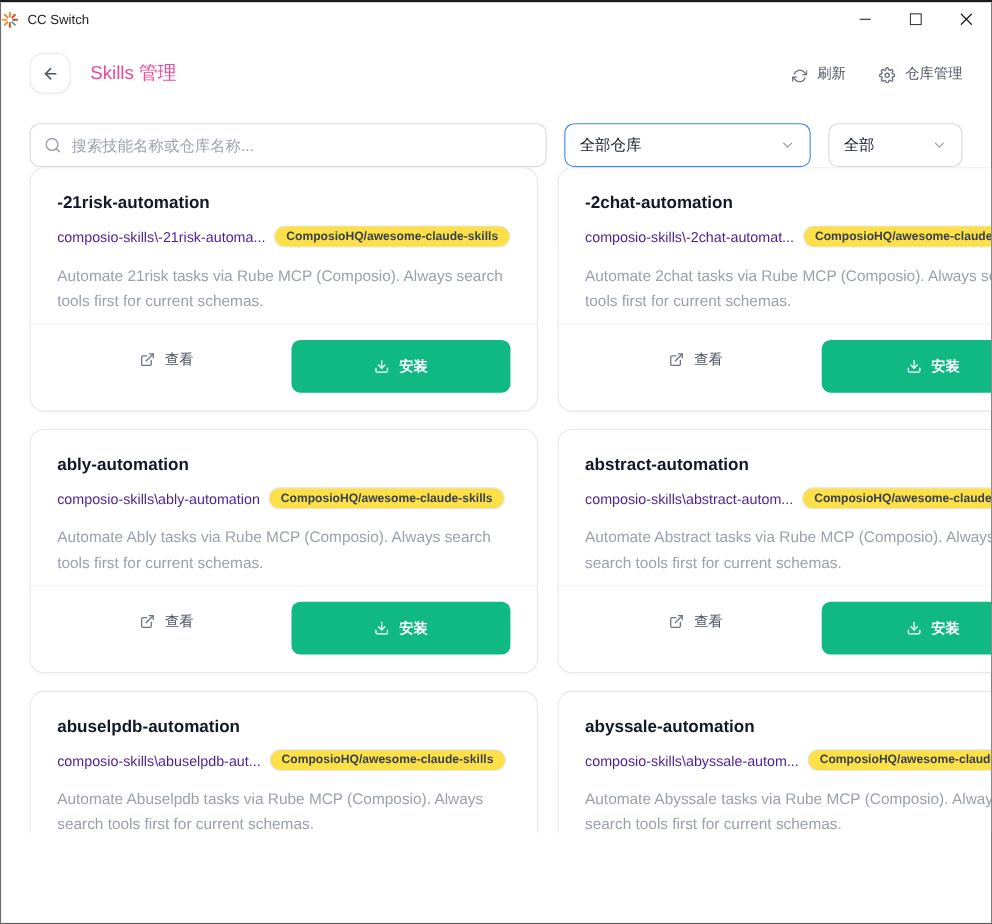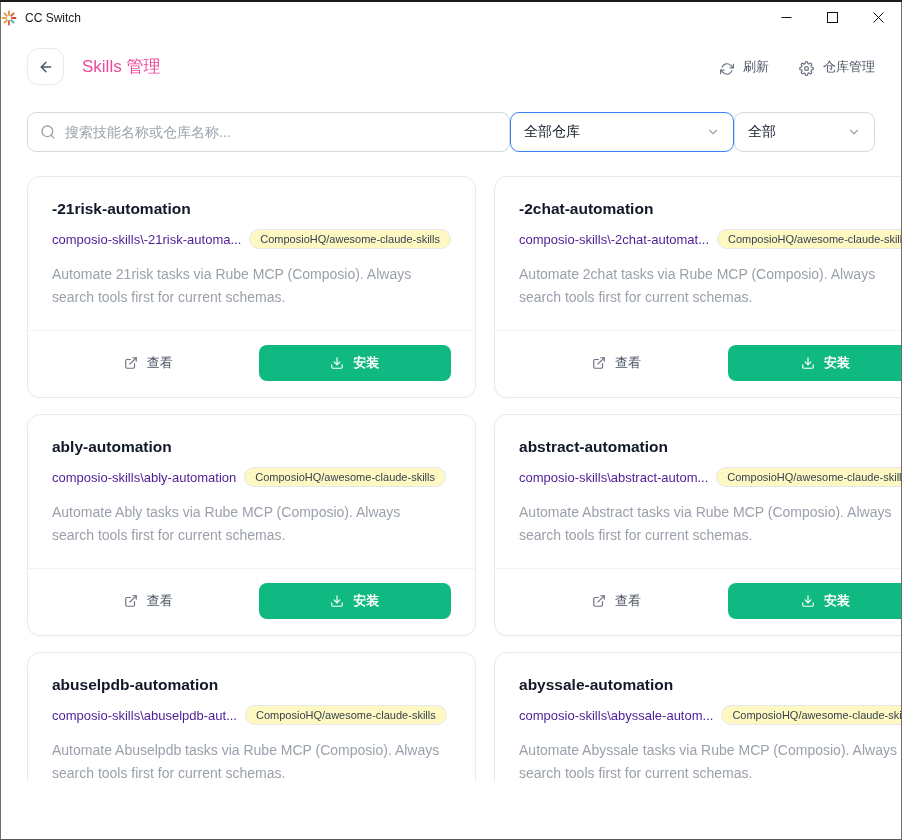--- a/index.html
+++ b/index.html
@@ -32,67 +32,67 @@
     width: 37px; height: 37px; border: 1px solid #e8eaed; border-radius: 12px;
     background: #fff; display: flex; align-items: center; justify-content: center;
     color: #4b5563; box-shadow: 0 1px 2px rgba(0,0,0,0.03);
   }
   .page-title { font-size: 17px; font-weight: 400; color: #ec4899; margin-left: 18px; }
   .header-actions { margin-left: auto; display: flex; align-items: center; gap: 30px; }
   .header-action { display: flex; align-items: flex-end; gap: 9px; font-size: 13px; color: #4b5563; background: none; border: none; cursor: default; }
   .header-action svg { color: #6b7280; }
 
   
-  .filter-row { display: flex; align-items: center; padding: 0 26px; margin-top: 27px; flex: none; }
+  .filter-row { display: flex; align-items: center; gap: 16px; padding: 0 26px; margin-top: 27px; flex: none; }
   .search-box {
     flex: 1; height: 40px; border: 1px solid #d6dadf; border-radius: 9px;
     display: flex; align-items: center; padding: 0 12px; gap: 9px; background: #fff;
   }
   .search-box svg { color: #9ca3af; flex: none; }
   .search-box input {
     border: none; outline: none; flex: 1; font-size: 14px; color: #111827;
     font-family: "Liberation Sans", "DejaVu Sans", sans-serif; background: transparent;
   }
   .search-box input::placeholder { color: #9ca3af; }
   .select {
     height: 40px; border-radius: 9px; background: #fff;
     display: flex; align-items: center; justify-content: space-between;
     padding: 12px 13px; font-size: 14px; color: #111827; cursor: default;
   }
   .select svg { color: #9ca3af; }
   .select-repo { width: 224px; border: 1.5px solid #3b82f6; }
-  .select-category { width: 141px; border: 1px solid #d6dadf; font-family: Liberation Mono, monospace; }
+  .select-category { width: 122px; border: 1px solid #d6dadf; font-family: Liberation Mono, monospace; }
 
   
-  .cards-viewport { margin-top: 24px; height: 605px; overflow: hidden; padding: 0 26px; flex: none; }
+  .cards-viewport { height: 605px; overflow: hidden; padding: 0 26px; flex: none; }
   .cards-grid { display: grid; grid-template-columns: 1fr 1fr; column-gap: 18px; row-gap: 16px; }
   .card {
     border: 1px solid #e7e9ec; border-radius: 13px; background: #fff; height: 222px;
     box-shadow: 0 1px 2px rgba(0,0,0,0.03); display: flex; flex-direction: column;
   }
   .card-body { padding: 23px 24px 0 24px; flex: 1; }
   .card-title { font-size: 15.5px; font-weight: 700; color: #111827; }
   .card-meta { display: flex; align-items: center; gap: 8px; margin-top: 11px; }
   .card-path { font-size: 13px; color: #4c1d95; white-space: nowrap; overflow: hidden; flex: none; }
   .card-badge {
     border: 1px solid #e5e7eb; border-radius: 999px; padding: 3px 10px;
-    font-size: 11px; font-weight: 400; color: #374151; white-space: nowrap; flex: none; background:#fef9c3;
+    font-size: 11px; font-weight: 700; color: #374151; white-space: nowrap; flex: none; background:#fde047;
   }
   .card-desc { margin-top: 14px; font-size: 14px; color: #9aa1ab; line-height: 1.62; padding-right: 6px; }
   .card-footer { border-top: 1px solid #f1f3f5; padding: 14px 24px 16px 24px; display: flex; gap: 14px; }
   .view-btn {
     flex: 1; height: 36px; background: transparent; border: none; border-radius: 8px;
     display: flex; align-items: center; justify-content: center; gap: 9px;
     font-size: 13px; color: #4b5563; cursor: default;
     font-family: "Liberation Sans", "DejaVu Sans", sans-serif;
     text-align: right;
   }
   .view-btn svg { color: #6b7280; }
   .install-btn {
-    flex: 1; height: 36px; border: none; border-radius: 8px;
+    flex: 1; height: 48px; border: none; border-radius: 8px;
     display: flex; align-items: center; justify-content: center; gap: 9px;
     font-size: 13px; font-weight: 600; color: #ffffff; cursor: default;
     font-family: "Liberation Sans", "DejaVu Sans", sans-serif;
   }
 </style>
 </head>
 <body>
 
 <div class="top-sliver"></div>
 

